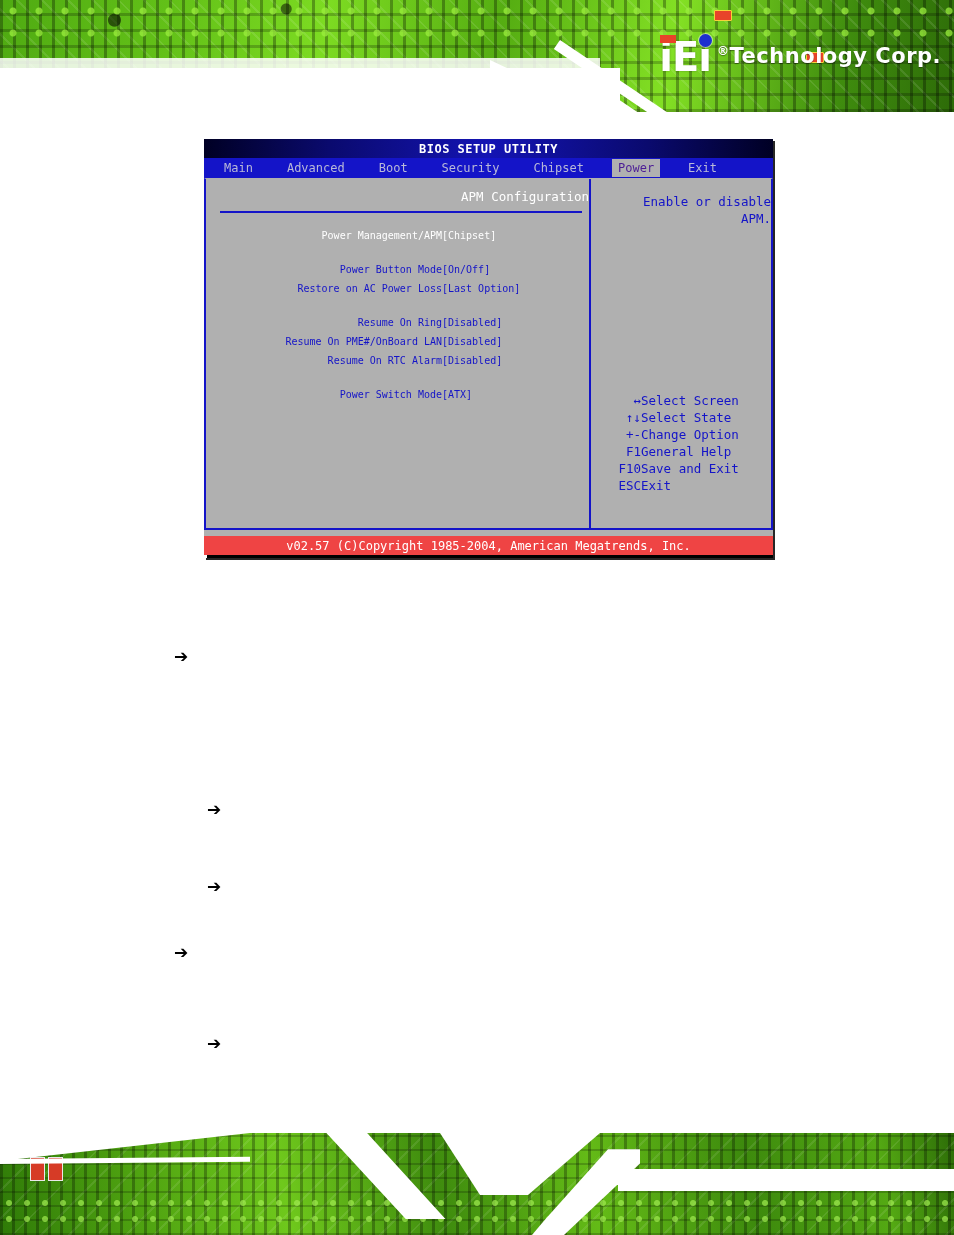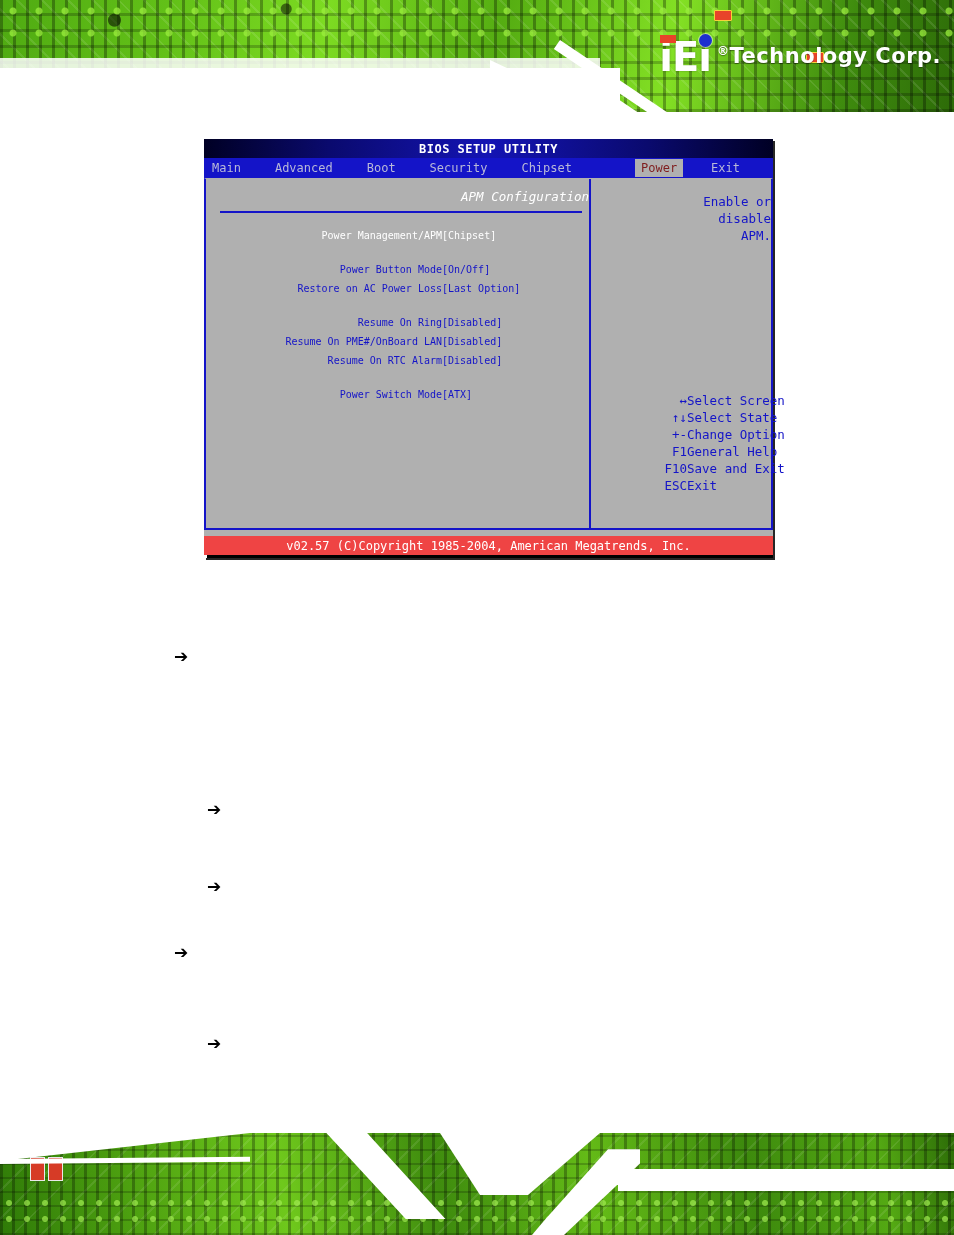--- a/index.html
+++ b/index.html
@@ -164,33 +164,32 @@
     color: #ffffff;
     font-size: 12px;
     font-weight: bold;
     letter-spacing: 0.5px;
   }
   .bios-menubar {
     height: 20px;
     background: #1414c8;
     display: flex;
     align-items: center;
-    padding-left: 2px;
+    padding-left: 14px;
   }
   .bios-menuitem {
     color: #b9b9d8;
     font-size: 12px;
     padding: 2px 6px;
     margin-right: 22px;
     white-space: nowrap;
   }
   .bios-menuitem.active {
     background: #b0b0b0;
-    color: #7f1d1d;
-    margin-left: 35px;
+    color: #4c1d95;
   }
 
   .bios-body {
     display: flex;
     background: #b0b0b0;
     border-left: 2px solid #1414c8;
     border-right: 2px solid #1414c8;
     border-bottom: 2px solid #1414c8;
     border-top: 1px solid #b0b0b0;
     height: 352px;
@@ -200,28 +199,26 @@
     width: 385px;
     border-right: 2px solid #1414c8;
     box-sizing: border-box;
     padding: 10px 0 0 14px;
   }
   .bios-right {
     flex: 1;
     padding: 14px 0 4px 16px;
     position: relative;
     box-sizing: border-box;
-    margin-left: 46px;
   }
 
   .section-title {
     color: #ffffff;
     font-size: 12.5px;
     margin-bottom: 7px;
-    font-style: italic;
   }
   .section-rule {
     height: 2px;
     background: #1414c8;
     width: 362px;
     margin-bottom: 13px;
   }
   .opt-row {
     display: flex;
     font-size: 10px;

